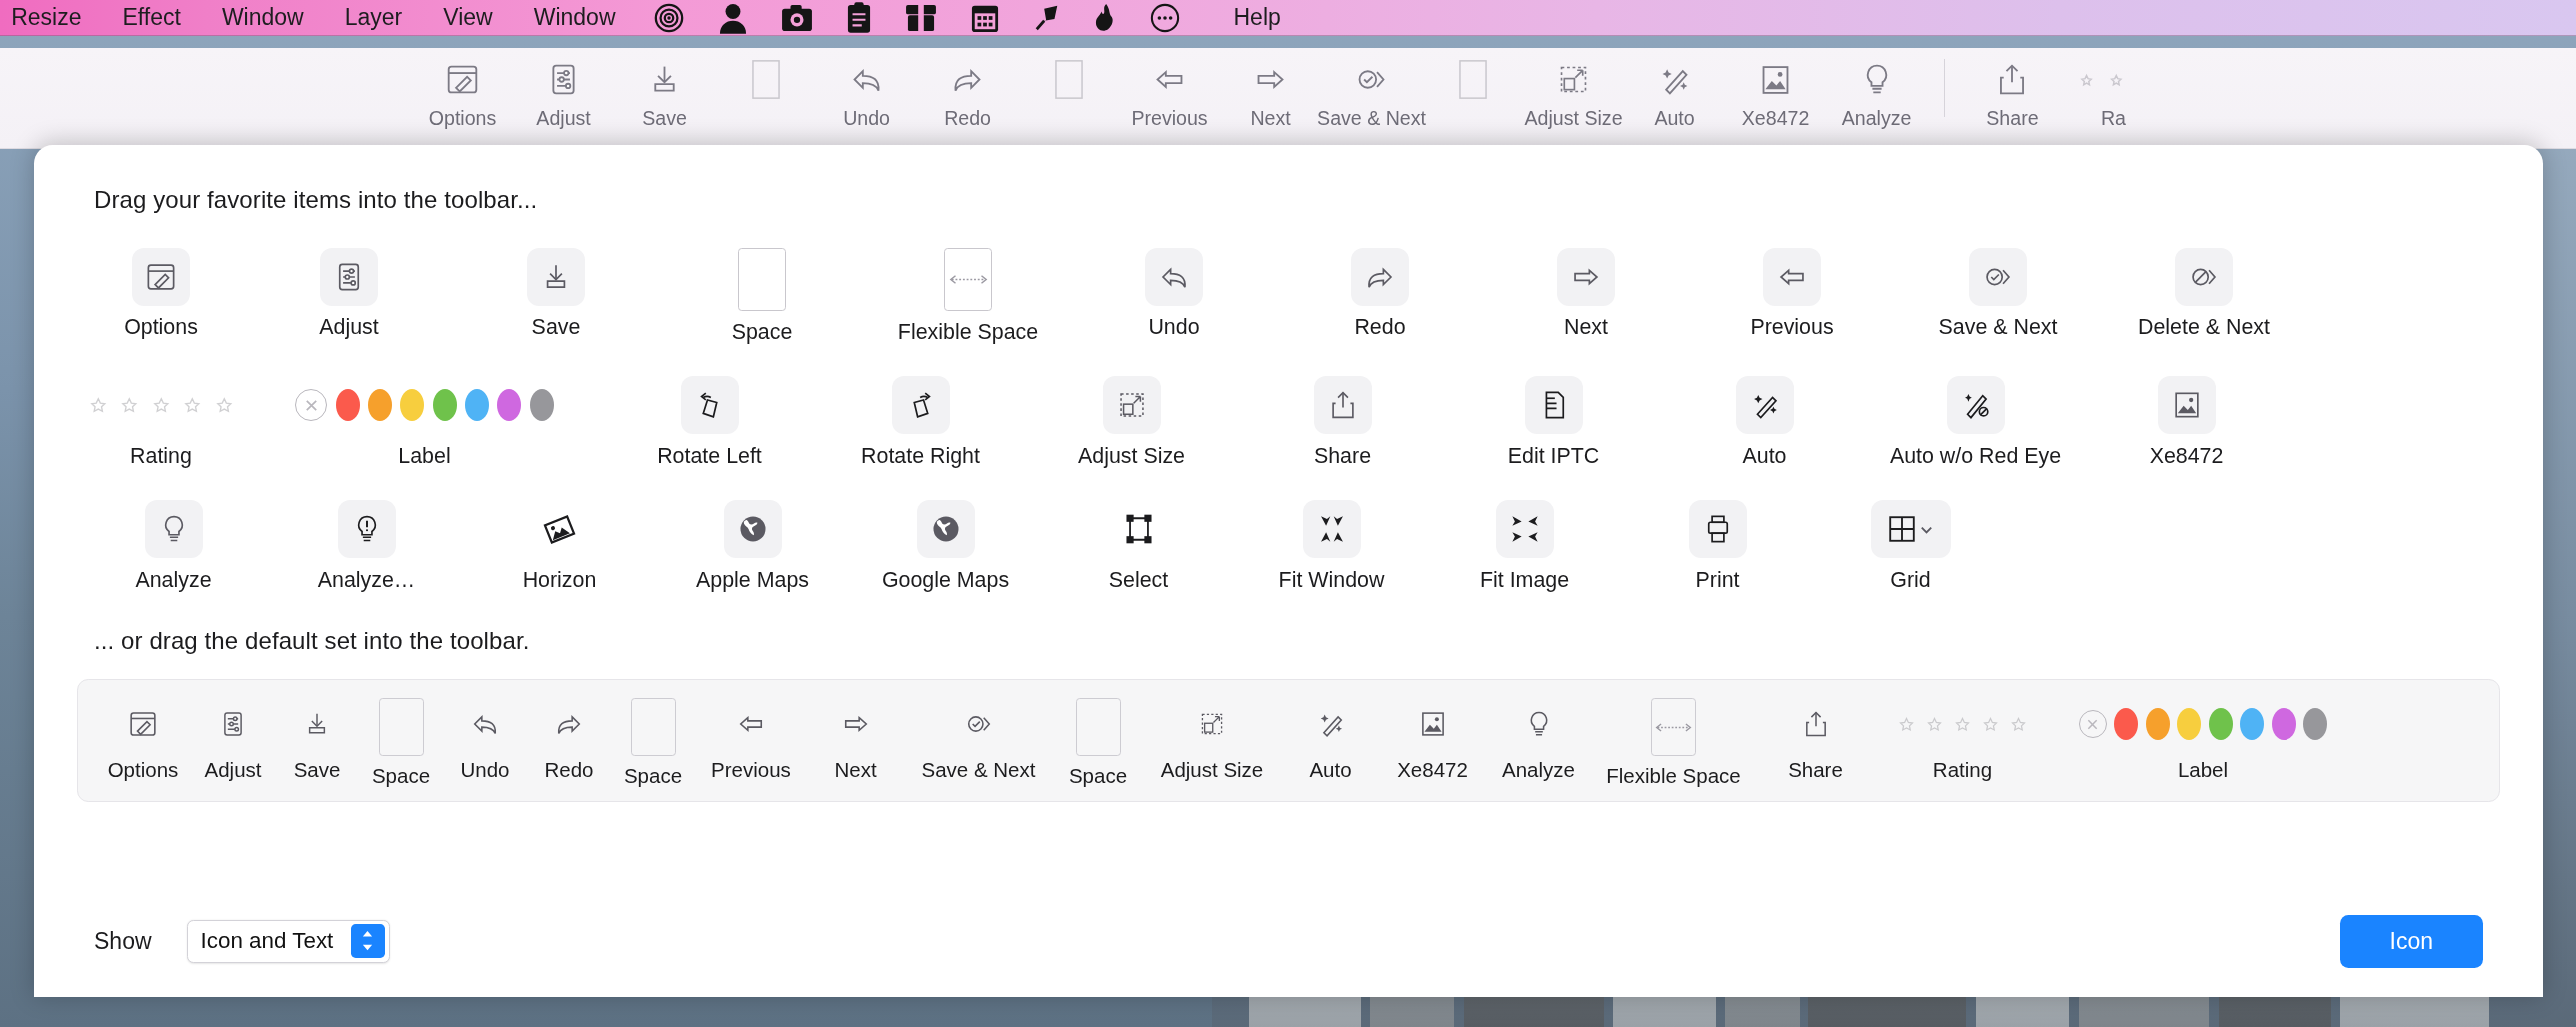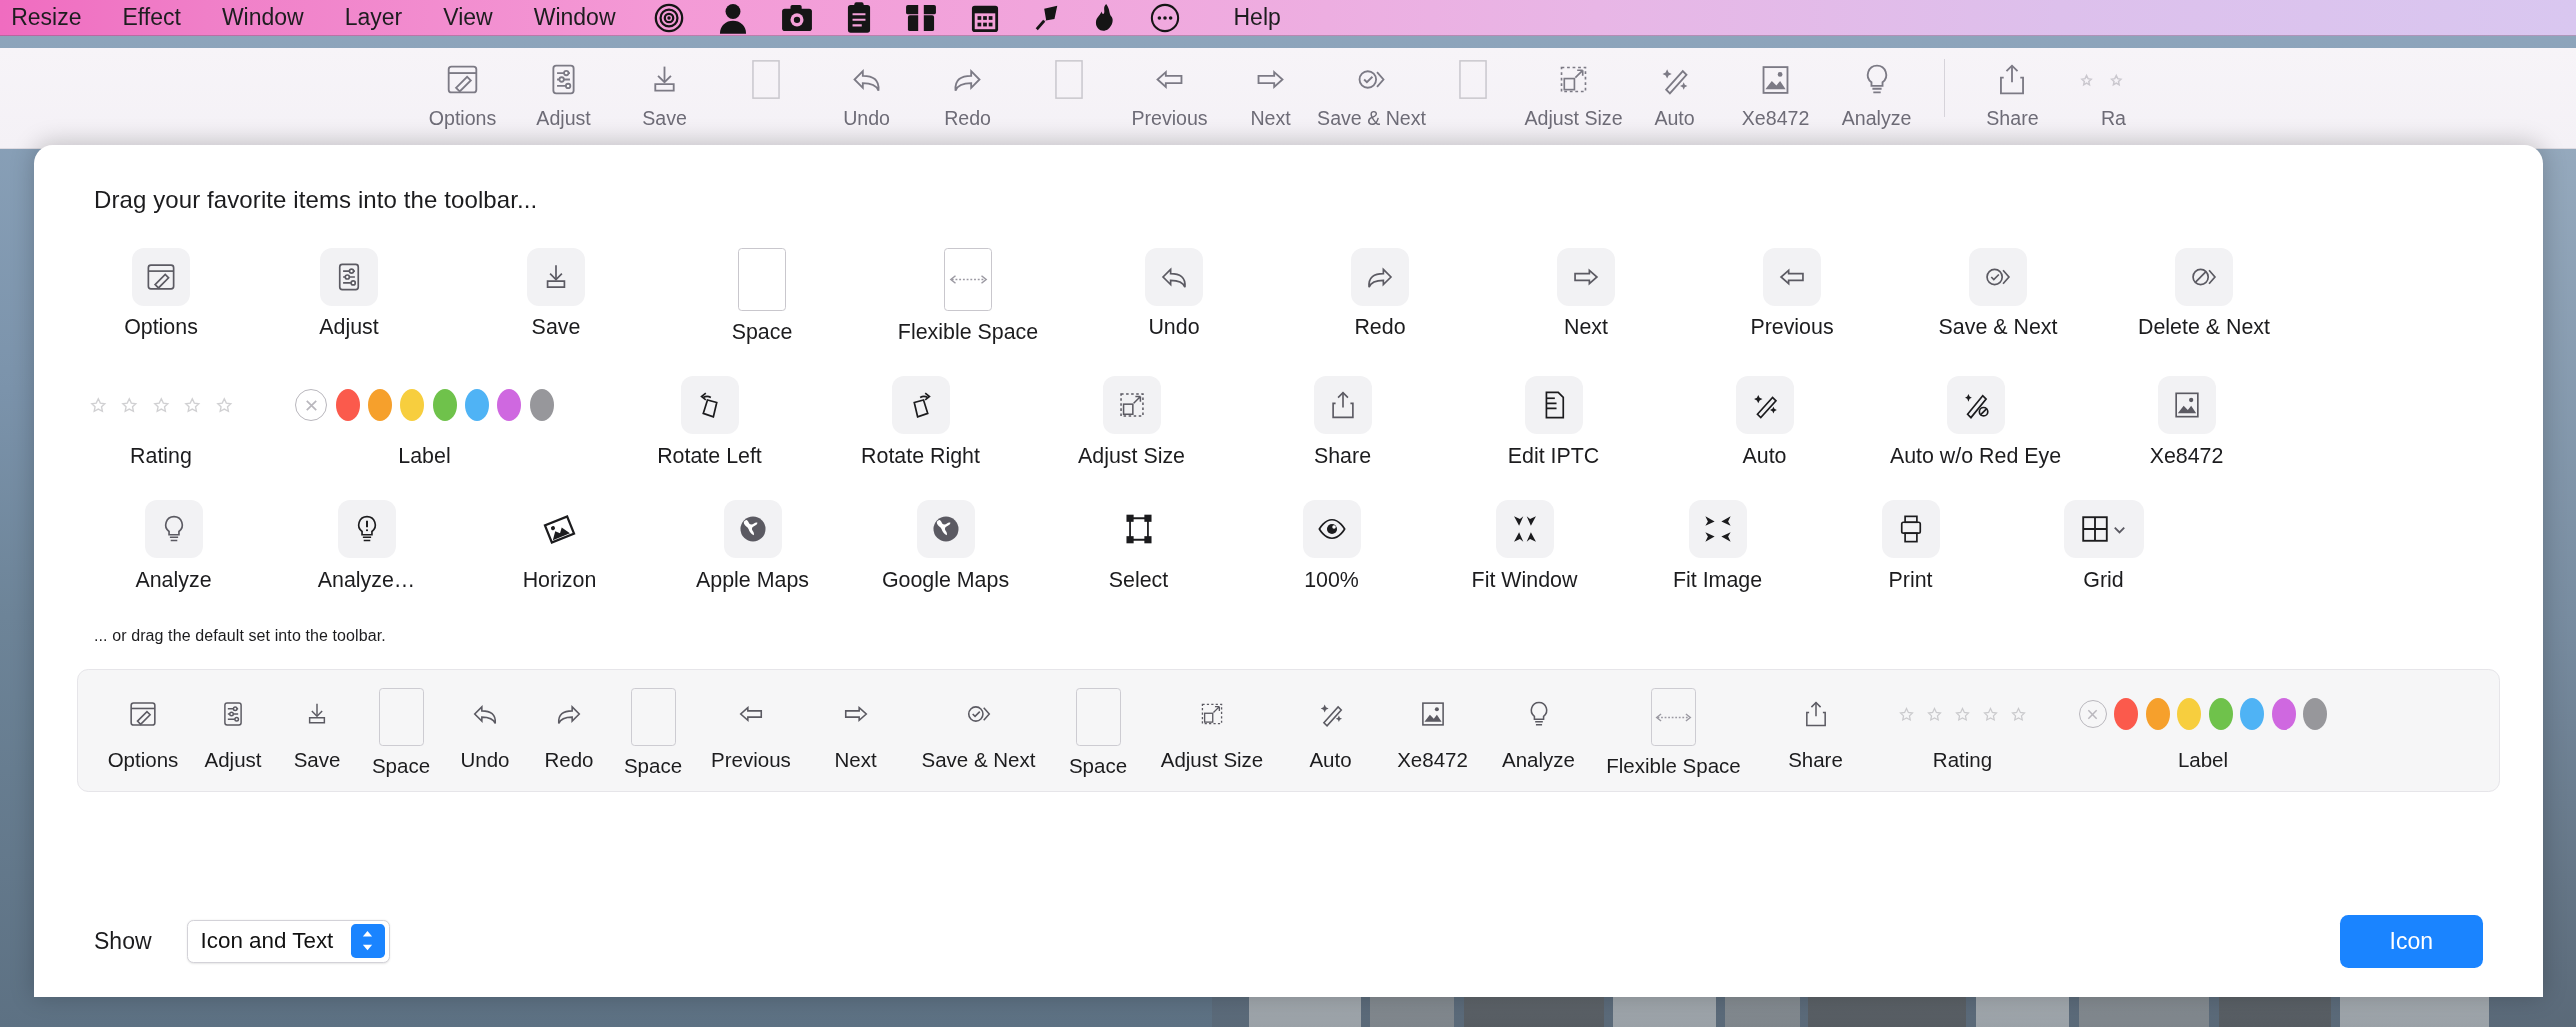--- a/index.html
+++ b/index.html
@@ -62,21 +62,21 @@
     position:absolute; left:34px; top:145px; width:2509px; height:852px;
     background:#ffffff;
     border-radius:18.6px 18.6px 0 0;
     box-shadow:0 -1.9px 24px rgba(0,0,0,.22);
     overflow:hidden;
   }
   #sheet .hdr{
     font-size:24px; color:#1c1c1e; padding:41px 0 0 60px; letter-spacing:0.1px;
   }
   #sheet .subhdr{
-    font-size:16px; color:#1c1c1e; padding:34px 0 0 60px; letter-spacing:0.1px;
+    font-size:24px; color:#1c1c1e; padding:34px 0 0 60px; letter-spacing:0.1px;
   }
 
   
   .grid{ padding:20.5px 43px 0 43px; }
   .grow{ display:flex; align-items:flex-start; }
   .cell{
     display:flex; flex-direction:column; align-items:center;
     justify-content:flex-start;
     padding-top:13px;
   }
@@ -692,30 +692,20 @@
                 <rect x="26" y="4" width="6" height="6"></rect>
                 <rect x="6" y="28" width="6" height="6"></rect>
                 <rect x="26" y="28" width="6" height="6"></rect>
               </g>
             </svg>
           </div>
         <div class="cap">Select</div>
       </div>
       <div class="cell" style="width:193px">
         <div class="tile">
-            <svg width="32" height="26" viewBox="0 0 38 30">
-              <path d="M19 4c9 0 15 11 15 11s-6 11-15 11S4 15 4 15 10 4 19 4z" fill="none" stroke="#1c1c1e" stroke-width="2"></path>
-              <circle cx="19" cy="15" r="6" fill="#1c1c1e"></circle>
-              <circle cx="21.4" cy="12.6" r="2.1" fill="#fff"></circle>
-            </svg>
-          </div>
-        <div class="cap">100%</div>
-      </div>
-      <div class="cell" style="width:193px">
-        <div class="tile">
             <svg width="32" height="32" viewBox="0 0 38 38" fill="#1c1c1e">
               <path d="M6 4l6 11 5-11-4 3z"></path>
               <path d="M32 4l-6 11-5-11 4 3z"></path>
               <path d="M6 34l6-11 5 11-4-3z"></path>
               <path d="M32 34l-6-11-5 11 4-3z"></path>
             </svg>
           </div>
         <div class="cap">Fit Window</div>
       </div>
       <div class="cell" style="width:193px">

